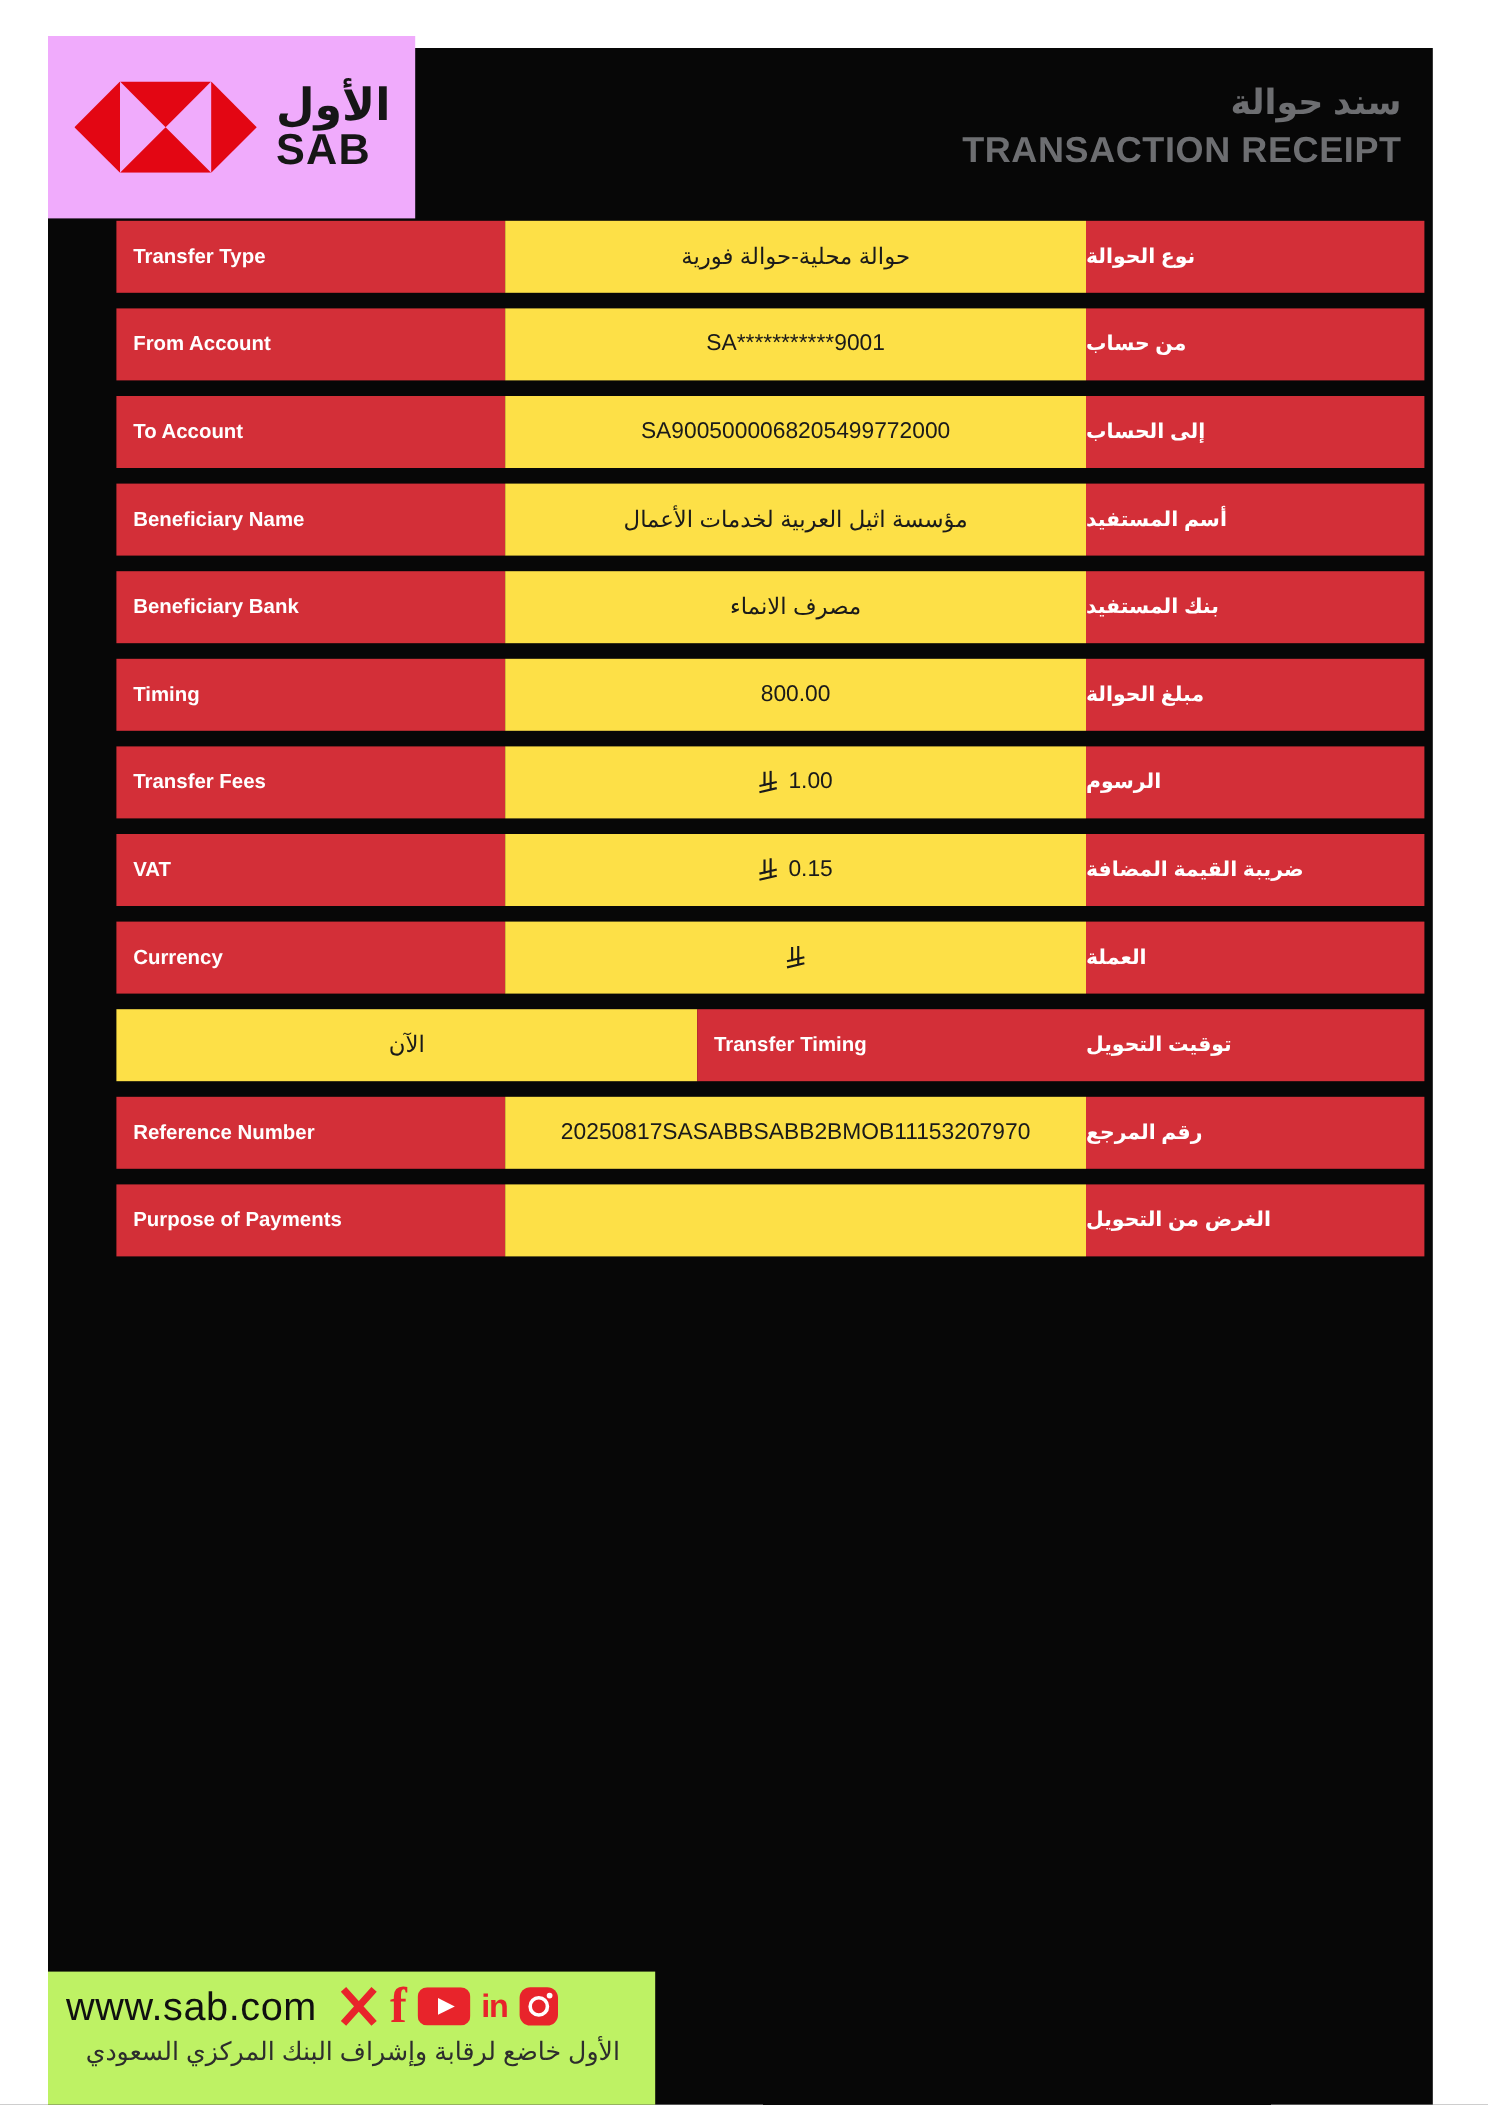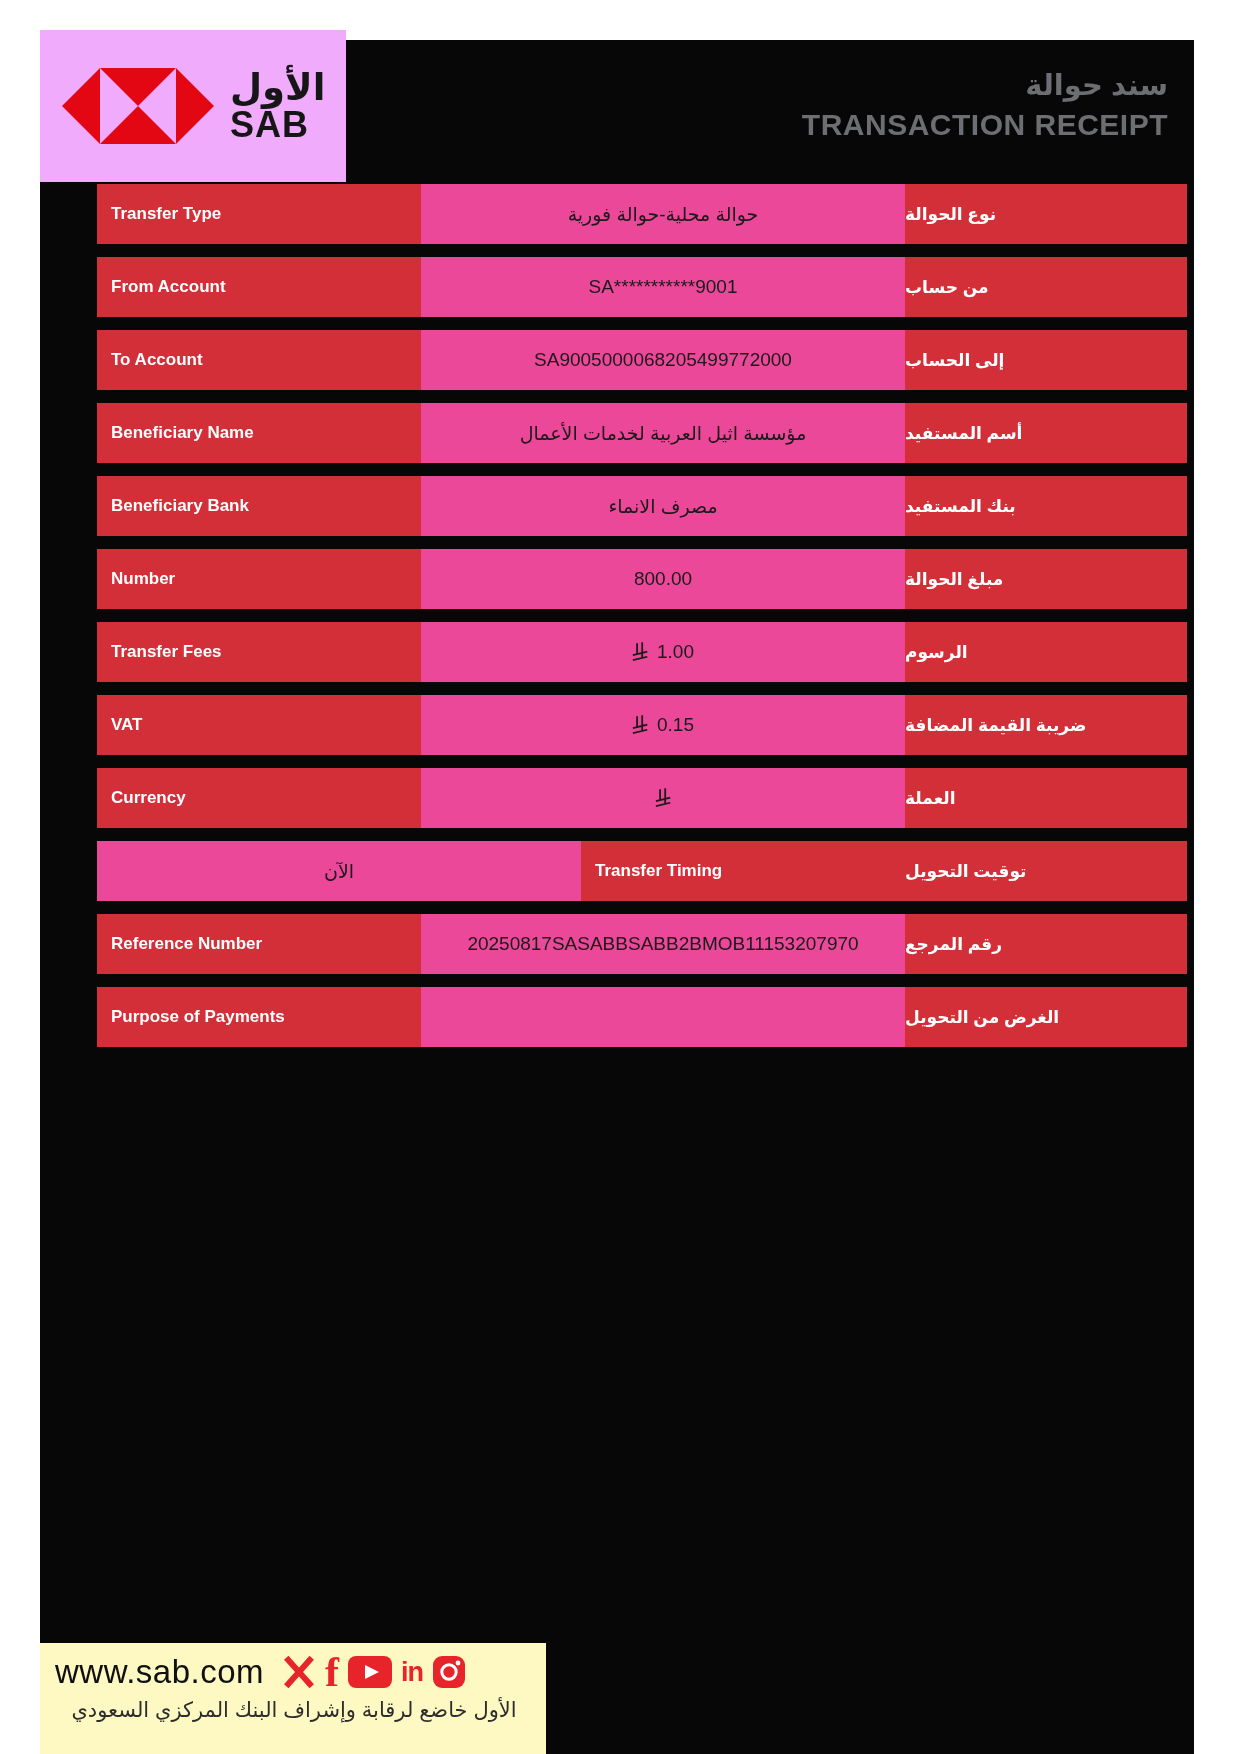--- a/index.html
+++ b/index.html
@@ -45,35 +45,35 @@
     width:1134px;
     display:flex; flex-direction:column; gap:13px;
   }
   .row { display:flex; height:60px; width:100%;padding-left:44px; }
   .cell { display:flex; align-items:center; }
   .cell-en {
     width:324px; background:var(--row-red); color:#fff;
     font-size:17px; font-weight:bold; padding-left:14px;
   }
   .cell-val {
-    width:484px; background:#ec4899; color:#1a1a1a;
+    width:484px; background:#fde047; color:#1a1a1a;
     font-size:19px; justify-content:center; gap:8px;
     text-align:center;
   }
   .cell-ar {
     flex:1; background:var(--row-red); color:#fff;
     font-size:17px; font-weight:bold; justify-content:flex-end;
     padding-right:14px; direction:rtl;
   }
   .riyal-icon { width:17px; height:21px; flex:0 0 auto; }
   
   .footer-panel {
     position:absolute; left:40px; top:1643px;
     width:506px; height:111px;
-    background:#fef9c3;
+    background:#bef264;
     padding:10px 0 0 15px;
   }
   .footer-line1 { display:flex; align-items:center; gap:12px; }
   .website { font-size:33px; color:#101010; letter-spacing:0.5px; }
   .social { display:flex; align-items:center; gap:9px; margin-left:6px; }
   .social svg { display:block; }
   .fb-letter { color:var(--icon-red); font-size:42px; font-weight:bold; line-height:34px; font-family:"Liberation Serif","DejaVu Serif",serif; }
   .in-letters { color:var(--icon-red); font-size:27px; font-weight:bold; line-height:34px; letter-spacing:-1px; }
   .footer-line2 {
     margin-top:7px; direction:rtl; text-align:center;
@@ -138,21 +138,21 @@
 
   <div class="row">
     <div class="cell cell-en">Beneficiary Bank</div>
     <div class="cell cell-val">
         <span dir="rtl">مصرف الانماء</span>
       </div>
     <div class="cell cell-ar">بنك المستفيد</div>
   </div>
 
   <div class="row">
-    <div class="cell cell-en">Number</div>
+    <div class="cell cell-en">Timing</div>
     <div class="cell cell-val">
         <span>800.00</span>
       </div>
     <div class="cell cell-ar">مبلغ الحوالة</div>
   </div>
 
   <div class="row">
     <div class="cell cell-en">Transfer Fees</div>
     <div class="cell cell-val">
         <svg viewBox="0 0 20 24" class="riyal-icon">

